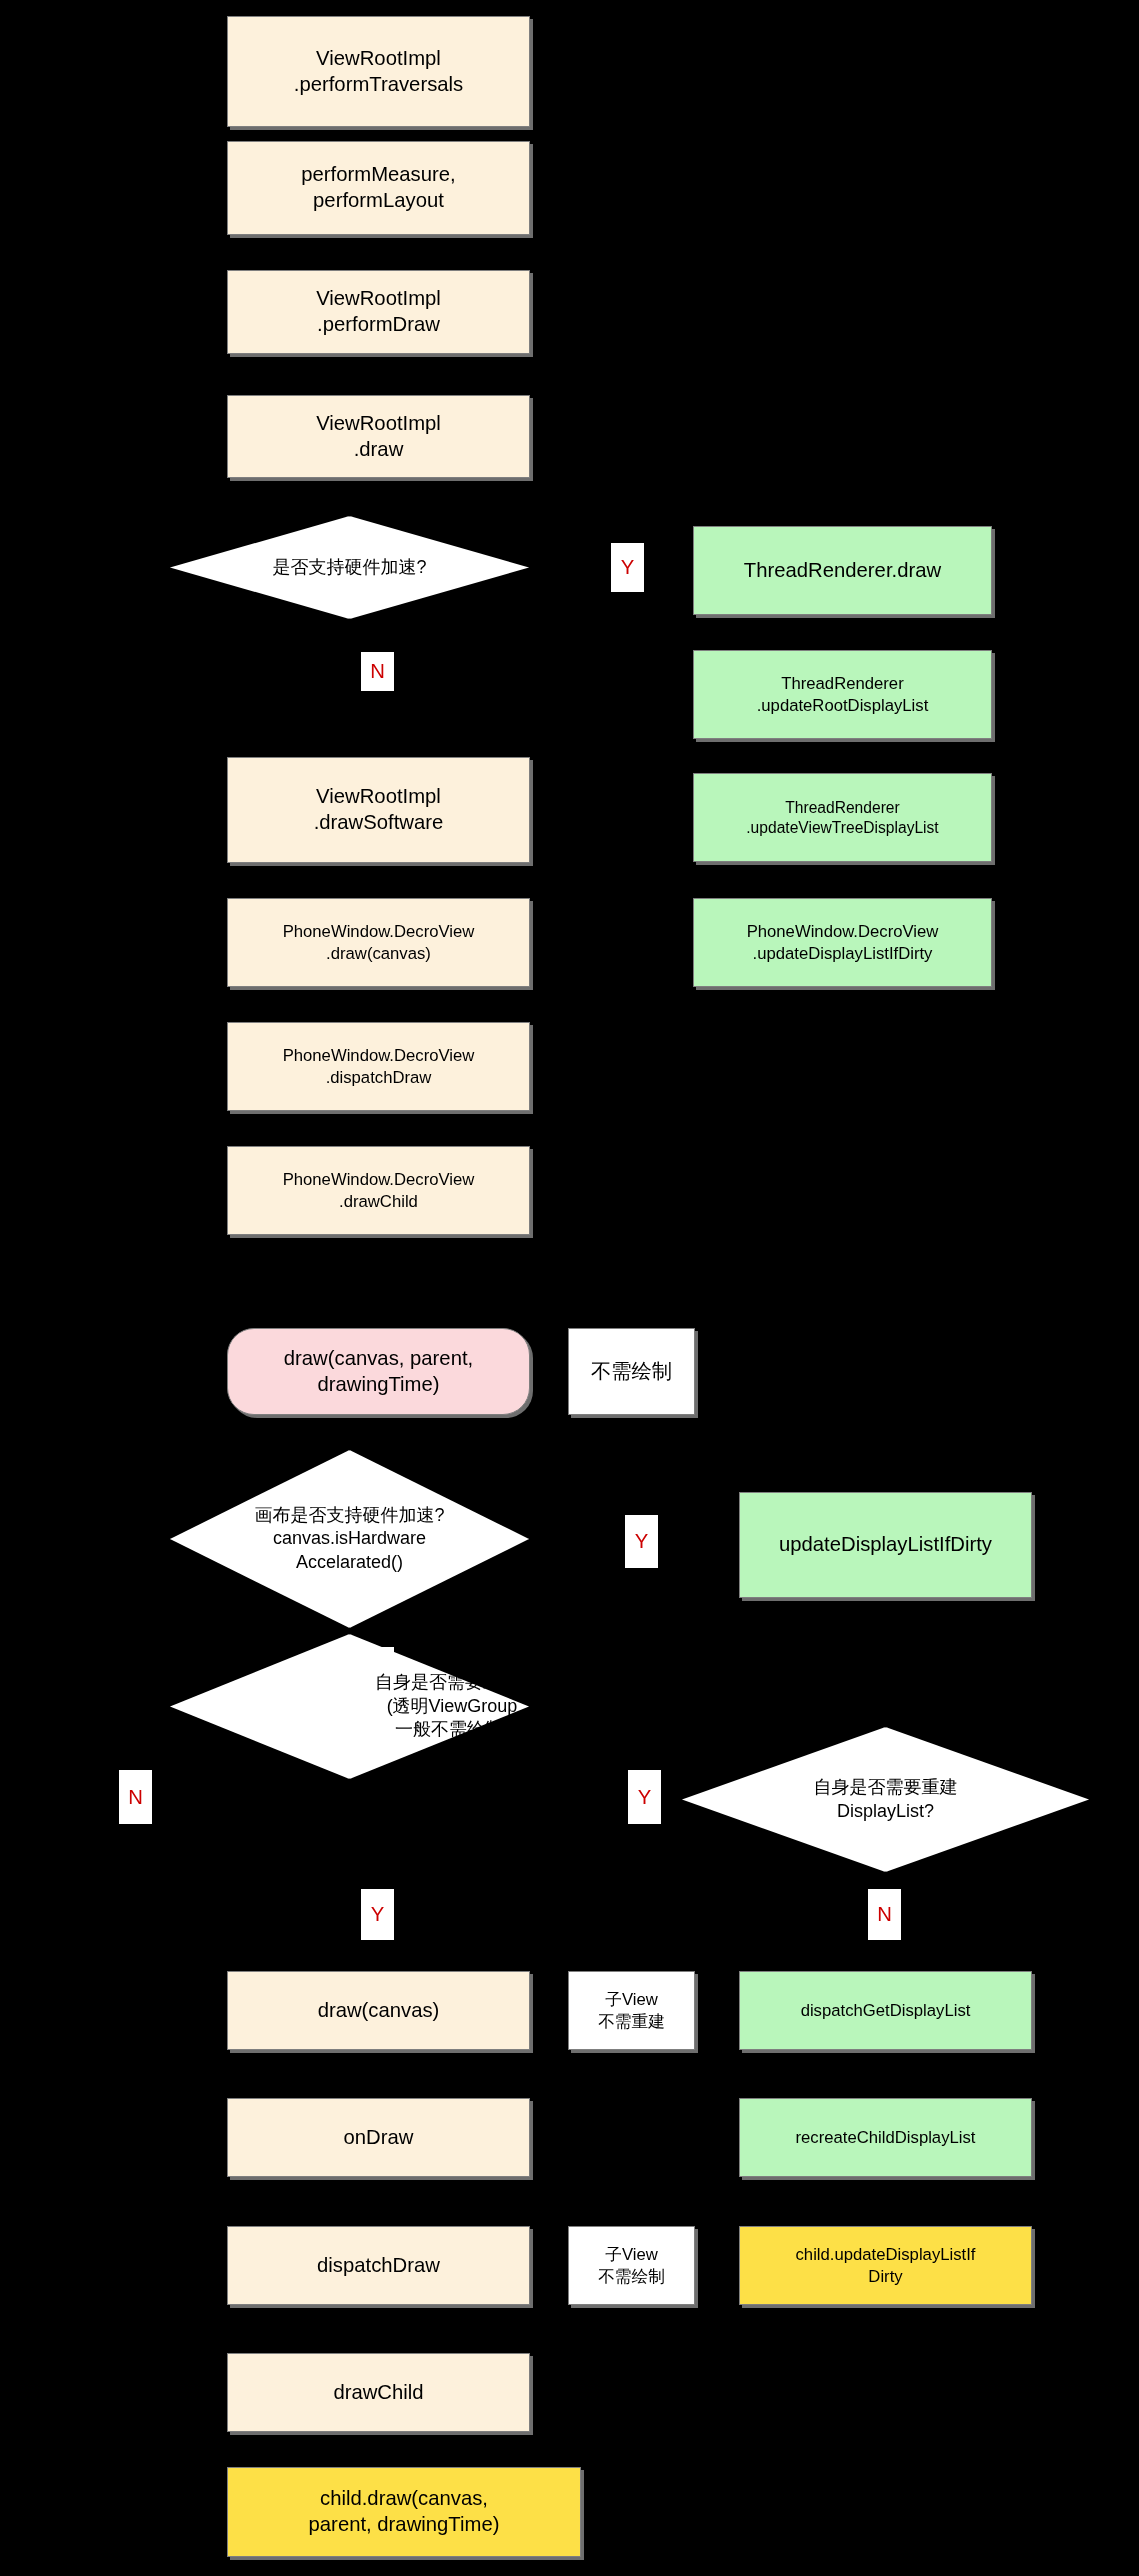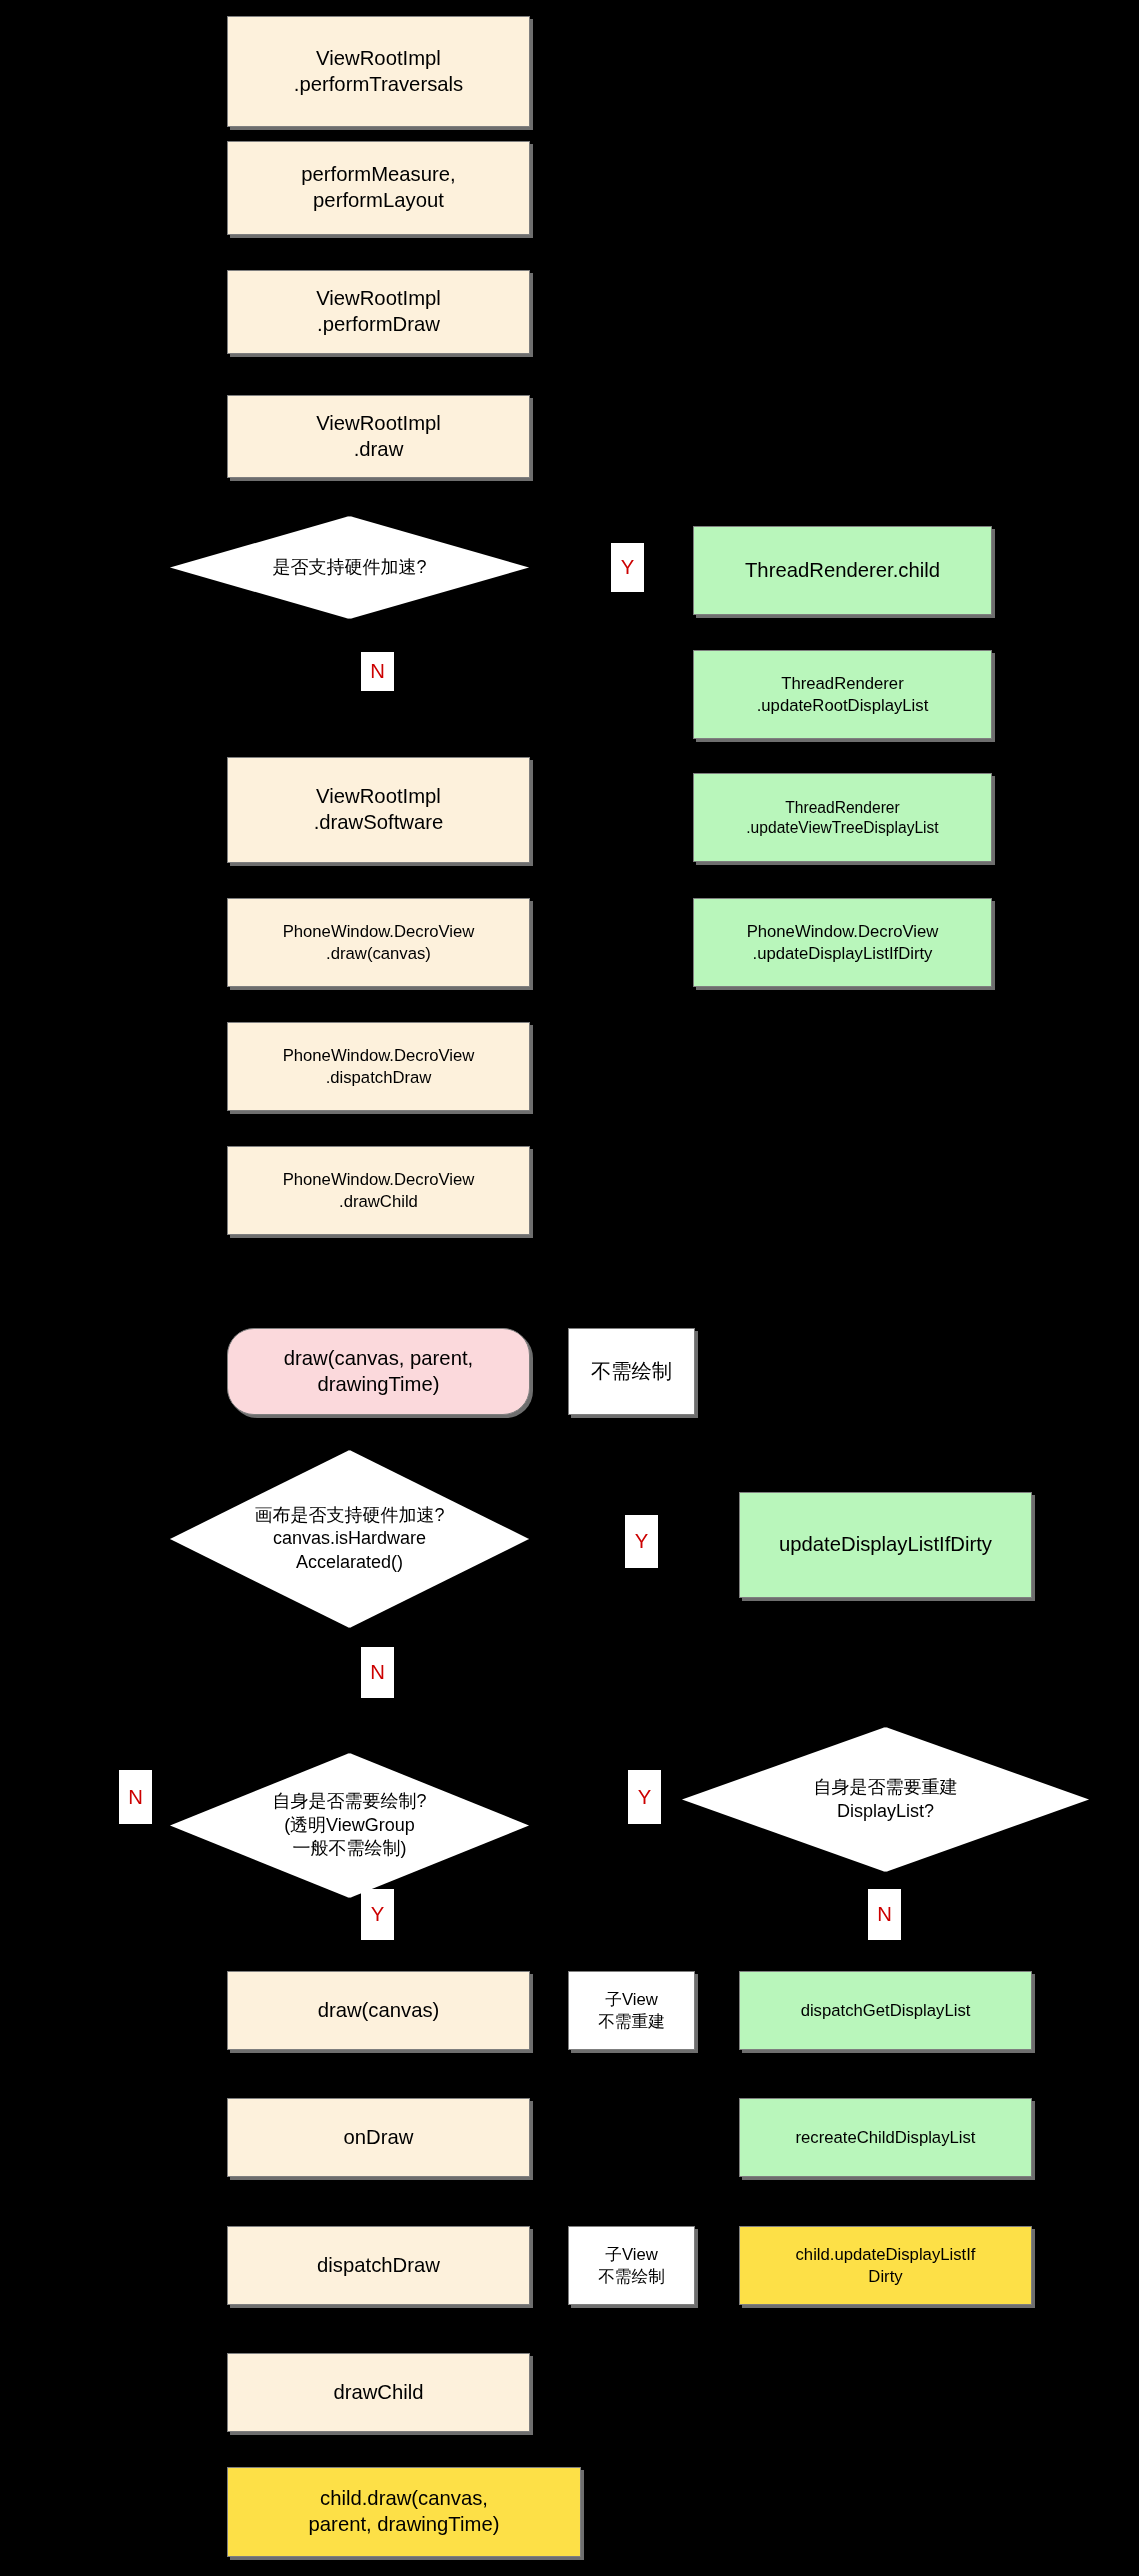--- a/index.html
+++ b/index.html
@@ -223,21 +223,21 @@
   <div class="diamond" style="left:170px;top:516px;width:359px;height:103px;">
     <div class="dshadow"></div>
     <div class="dshape"></div>
     <div class="dlabel">是否支持硬件加速?</div>
   </div>
 
   <div class="elabel" style="left:611px;top:543px;width:33px;height:49px;">Y</div>
 
   <div class="elabel" style="left:361px;top:652px;width:33px;height:39px;">N</div>
 
-  <div class="node green" style="left:693px;top:526px;width:299px;height:89px;">ThreadRenderer.child</div>
+  <div class="node green" style="left:693px;top:526px;width:299px;height:89px;">ThreadRenderer.draw</div>
 
   <div class="node green small" style="left:693px;top:650px;width:299px;height:89px;">ThreadRenderer
 .updateRootDisplayList</div>
 
   <div class="node green tiny" style="left:693px;top:773px;width:299px;height:89px;">ThreadRenderer
 .updateViewTreeDisplayList</div>
 
   <div class="node cream" style="left:227px;top:757px;width:303px;height:106px;">ViewRootImpl
 .drawSoftware</div>
 
@@ -265,21 +265,21 @@
 canvas.isHardware
 Accelarated()</div>
   </div>
 
   <div class="elabel" style="left:625px;top:1515px;width:33px;height:53px;">Y</div>
 
   <div class="elabel" style="left:361px;top:1647px;width:33px;height:51px;">N</div>
 
   <div class="node green" style="left:739px;top:1492px;width:293px;height:106px;text-align:right;">updateDisplayListIfDirty</div>
 
-  <div class="diamond" style="left:170px;top:1753px;width:359px;height:145px;">
+  <div class="diamond" style="left:170px;top:1634px;width:359px;height:145px;justify-content:flex-end;">
     <div class="dshadow"></div>
     <div class="dshape"></div>
     <div class="dlabel small">自身是否需要绘制?
 (透明ViewGroup
 一般不需绘制)</div>
   </div>
 
   <div class="elabel" style="left:119px;top:1770px;width:33px;height:54px;">N</div>
 
   <div class="elabel" style="left:361px;top:1889px;width:33px;height:51px;">Y</div>

